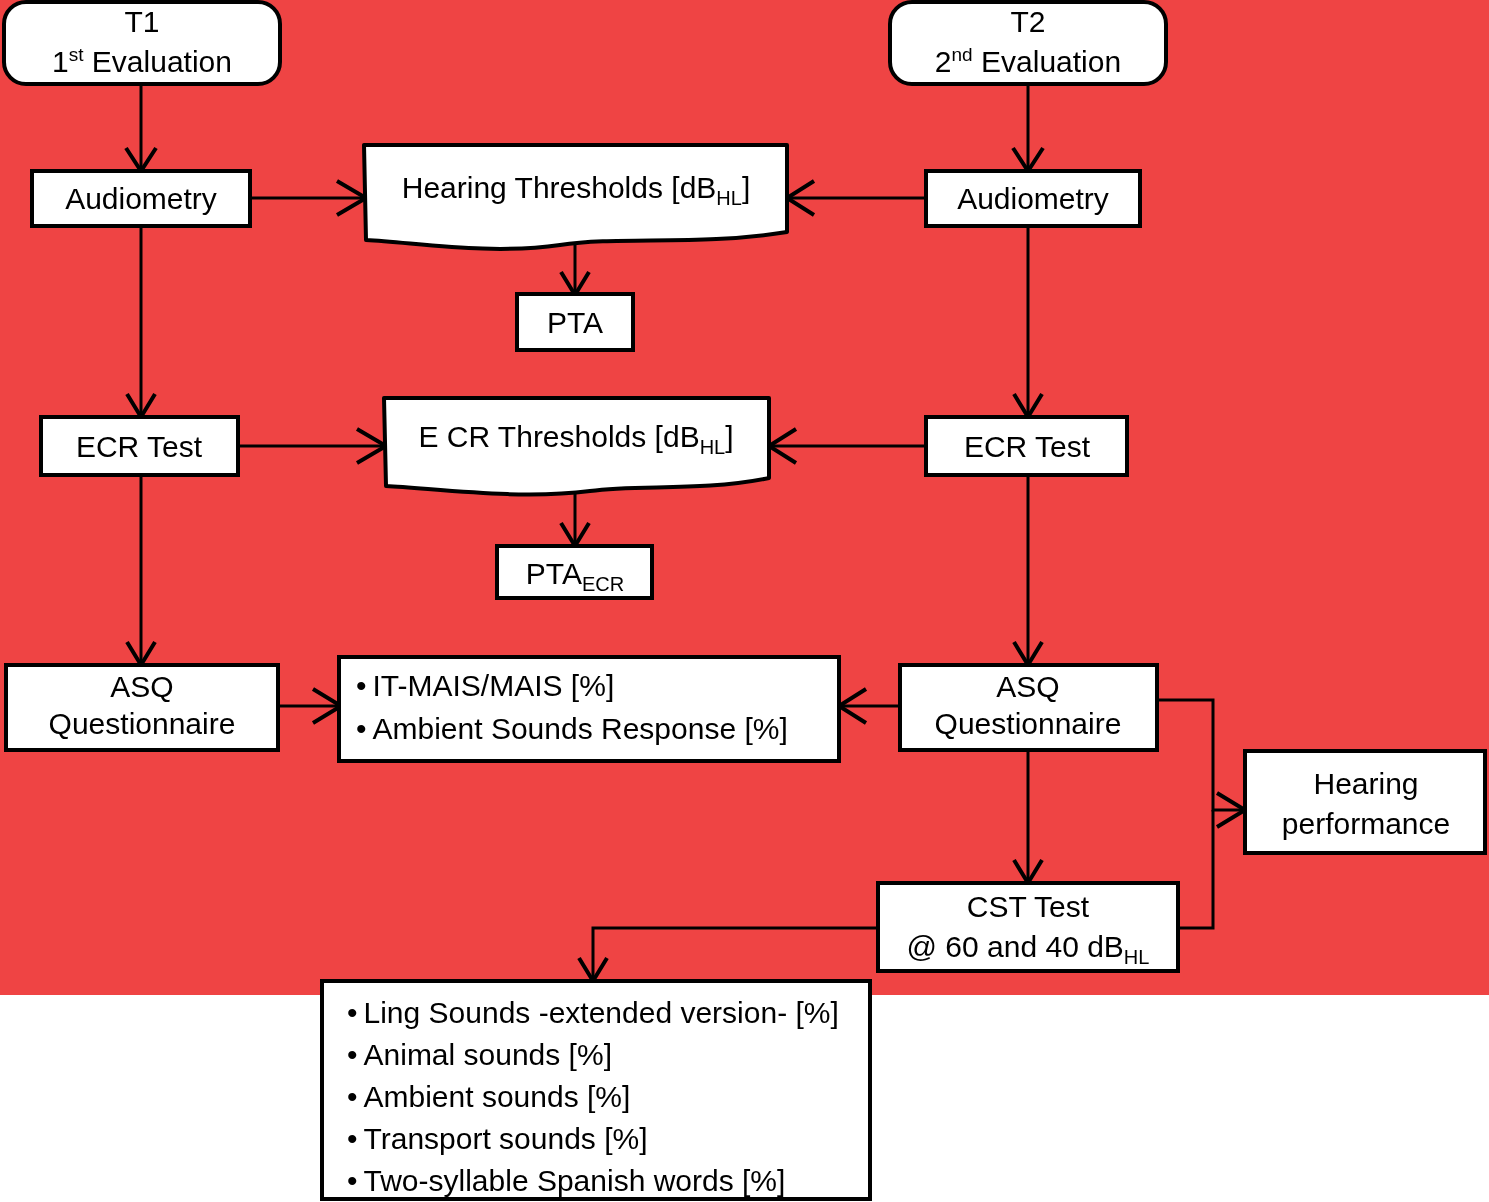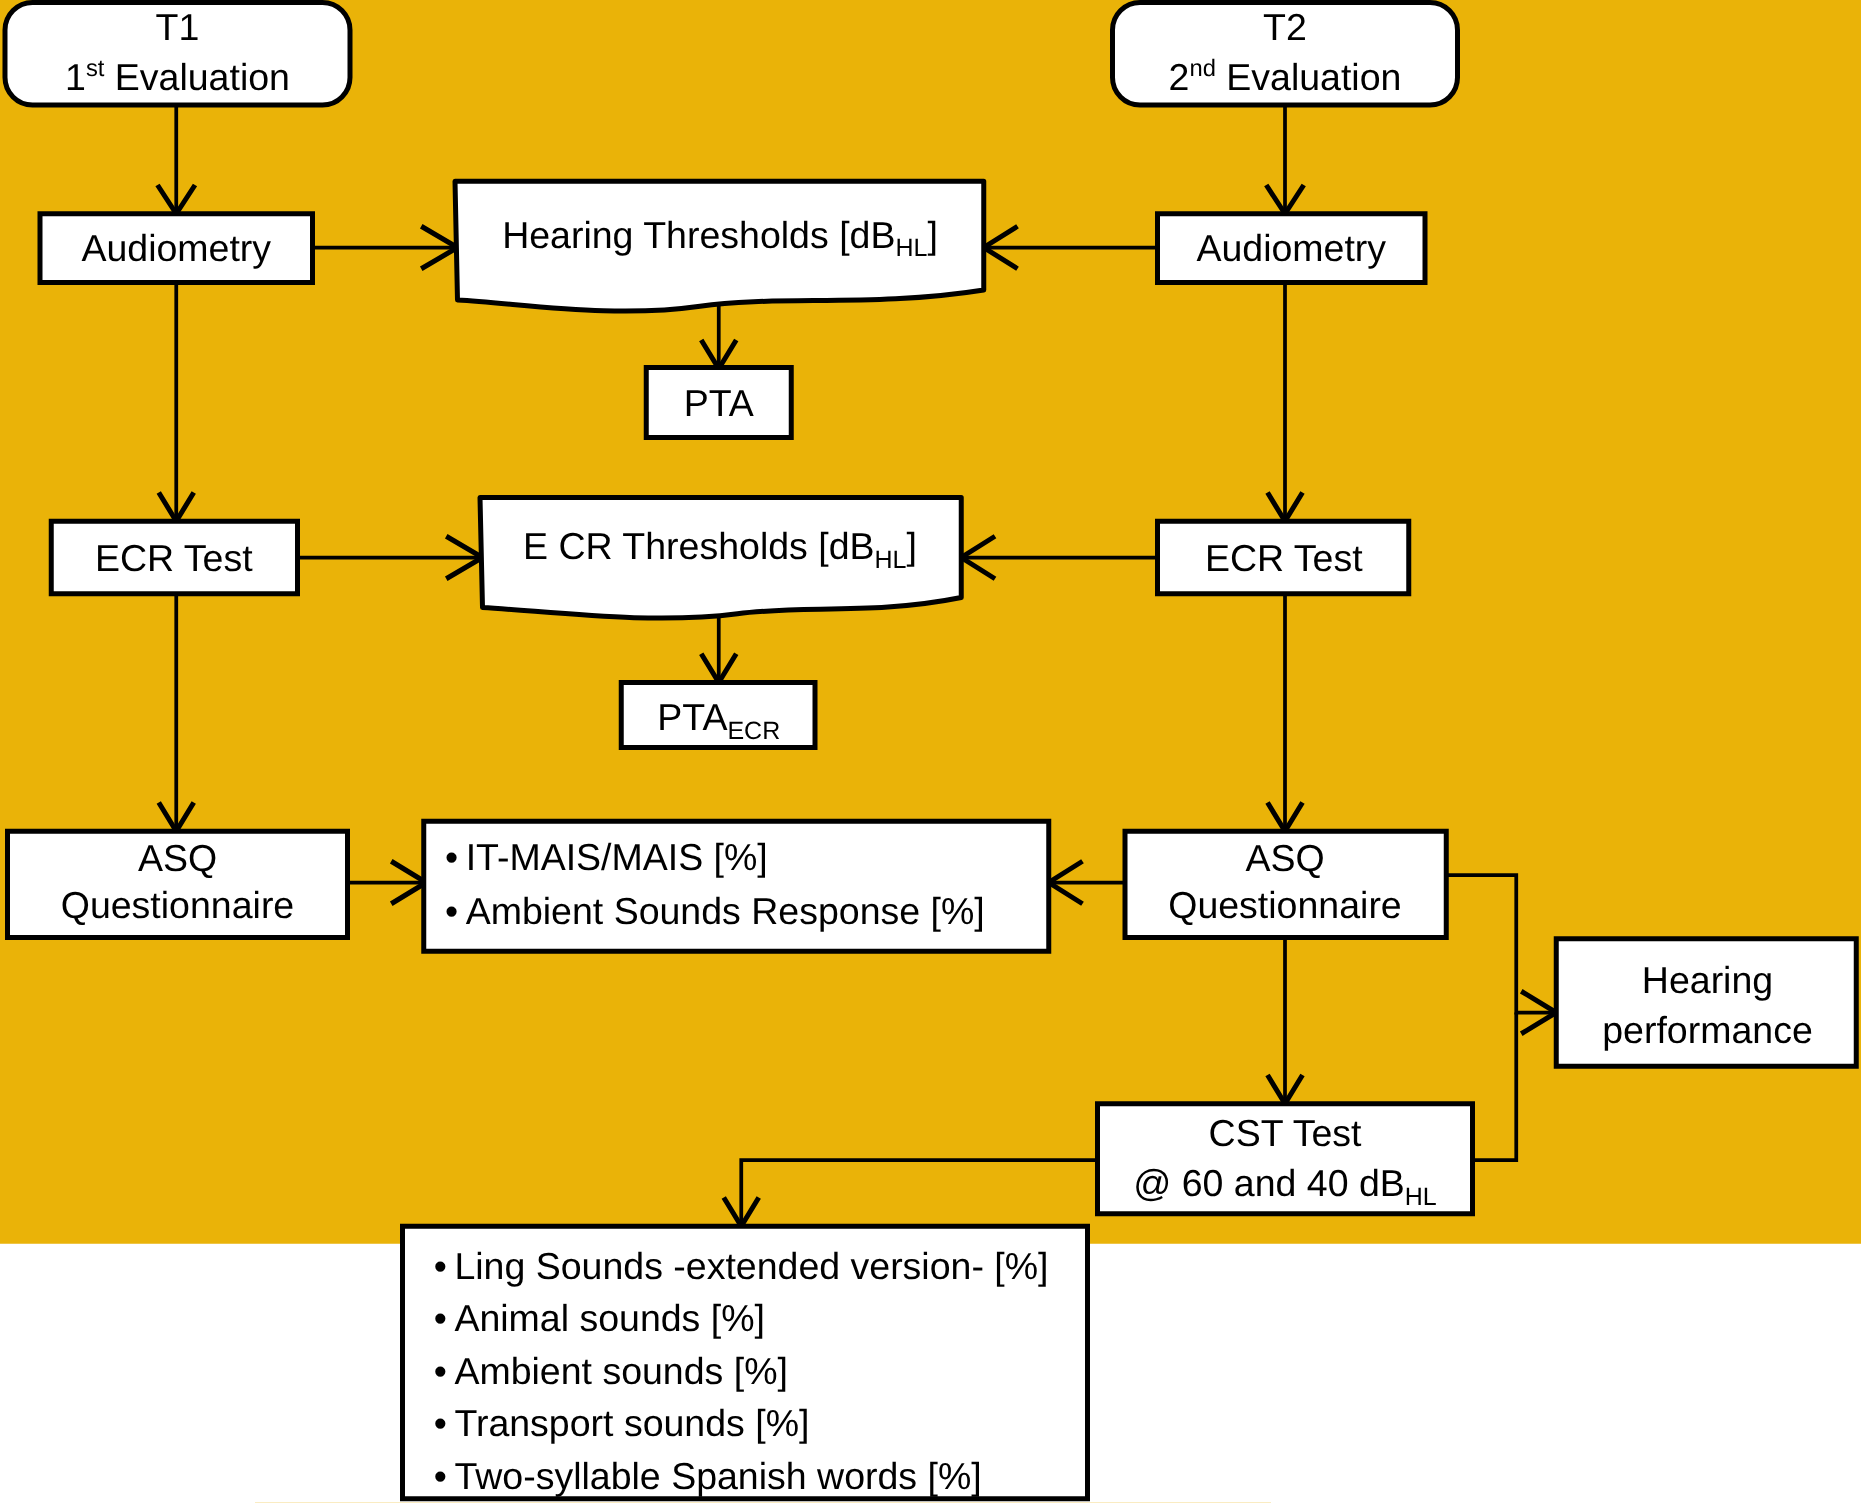--- a/index.html
+++ b/index.html
@@ -11,21 +11,21 @@
     width: 1489px;
     height: 1202px;
     font-family: "Liberation Sans", sans-serif;
     color: #000000;
     overflow: hidden;
   }
   #flowchart-root {
     position: relative;
     width: 1489px;
     height: 995px;
-    background: #eab308;
+    background: #ef4444;
   }
   svg#diagram {
     display: block;
     width: 1489px;
     height: 1202px;
   }
   .node-rect {
     fill: #ffffff;
     stroke: #000000;
     stroke-width: 4;

